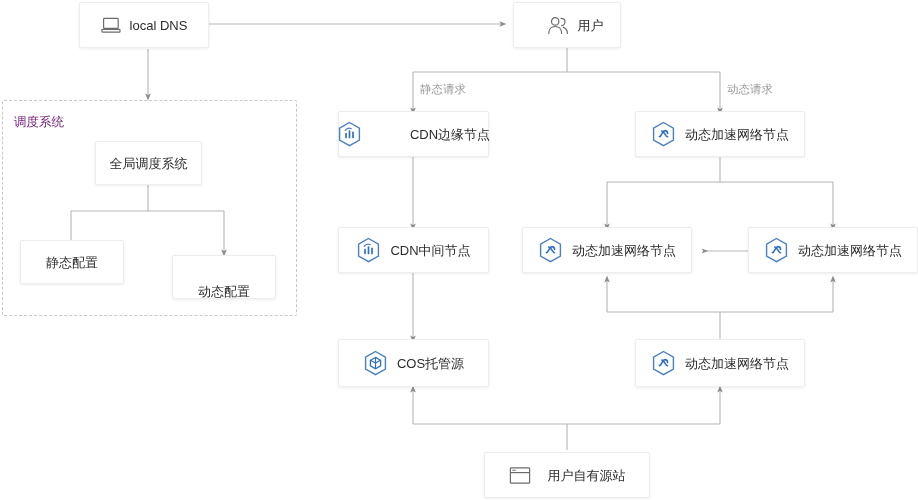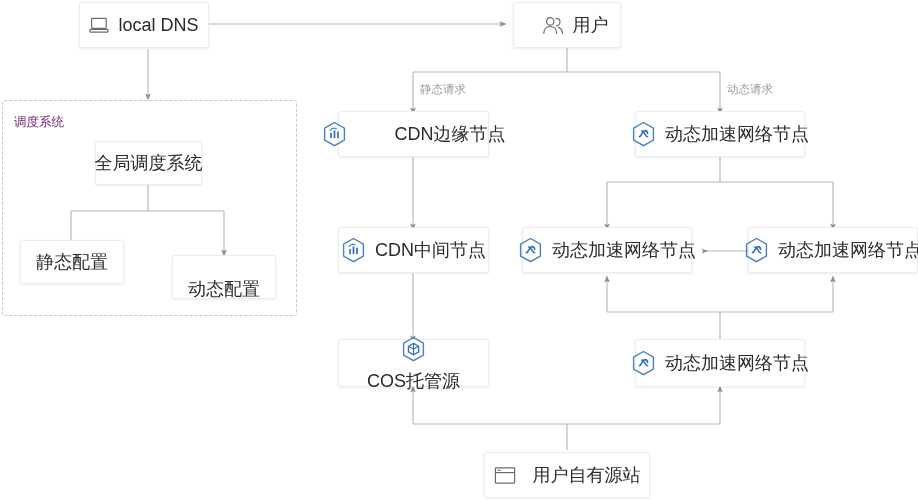--- a/index.html
+++ b/index.html
@@ -18,21 +18,21 @@
     box-sizing:border-box;
     background:#ffffff;
     border:1px solid #ededed;
     border-radius:2px;
     box-shadow:0 1px 3px rgba(0,0,0,0.07);
     display:flex;
     align-items:center;
     justify-content:center;
     gap:9px;
     color:#2b2b2b;
-    font-size:18px;
+    font-size:13px;
     white-space:nowrap;
   }
   .node .ico{display:flex;align-items:center;justify-content:center;flex:0 0 auto;}
   .node .lbl{line-height:1;}
 
   .panel{
     position:absolute;
     box-sizing:border-box;
     border:1px dashed #c8c8c8;
     background:transparent;
@@ -154,21 +154,21 @@
         <path d="M12.5,1.5 L22.4,7.1 L22.4,19.0 L12.5,24.6 L2.6,19.0 L2.6,7.1 Z" stroke="#4b7fc4" stroke-width="1.4"></path>
         <path d="M9.0,16.4 L9.0,12.6" stroke="#2f6fbf" stroke-width="1.7" stroke-linecap="round"></path>
         <path d="M12.5,16.4 L12.5,10.0" stroke="#2f6fbf" stroke-width="1.7" stroke-linecap="round"></path>
         <path d="M16.0,16.4 L16.0,11.4" stroke="#2f6fbf" stroke-width="1.7" stroke-linecap="round"></path>
         <path d="M8.2,9.4 C9.6,7.4 12.0,6.6 14.2,7.6" stroke="#4b7fc4" stroke-width="1.2" stroke-linecap="round"></path>
       </svg>
     </span>
     <span class="lbl">CDN中间节点</span>
   </div>
 
-  <div class="node" style="left:338px;top:339px;width:151px;height:48px;flex-direction:column;">
+  <div class="node" style="left:338px;top:339px;width:151px;height:48px;">
     <span class="ico">
       <svg width="25" height="27" viewBox="0 0 25 27" fill="none" xmlns="http://www.w3.org/2000/svg">
         <path d="M12.5,1.5 L22.4,7.1 L22.4,19.0 L12.5,24.6 L2.6,19.0 L2.6,7.1 Z" stroke="#4b7fc4" stroke-width="1.4"></path>
         <path d="M12.5,7.4 L17.6,10.3 L17.6,15.8 L12.5,18.7 L7.4,15.8 L7.4,10.3 Z" stroke="#2f6fbf" stroke-width="1.3"></path>
         <path d="M12.5,7.4 L12.5,13.1 L17.6,10.3 M12.5,13.1 L7.4,10.3 M12.5,13.1 L12.5,18.7" stroke="#2f6fbf" stroke-width="1.1"></path>
       </svg>
     </span>
     <span class="lbl">COS托管源</span>
   </div>
 

